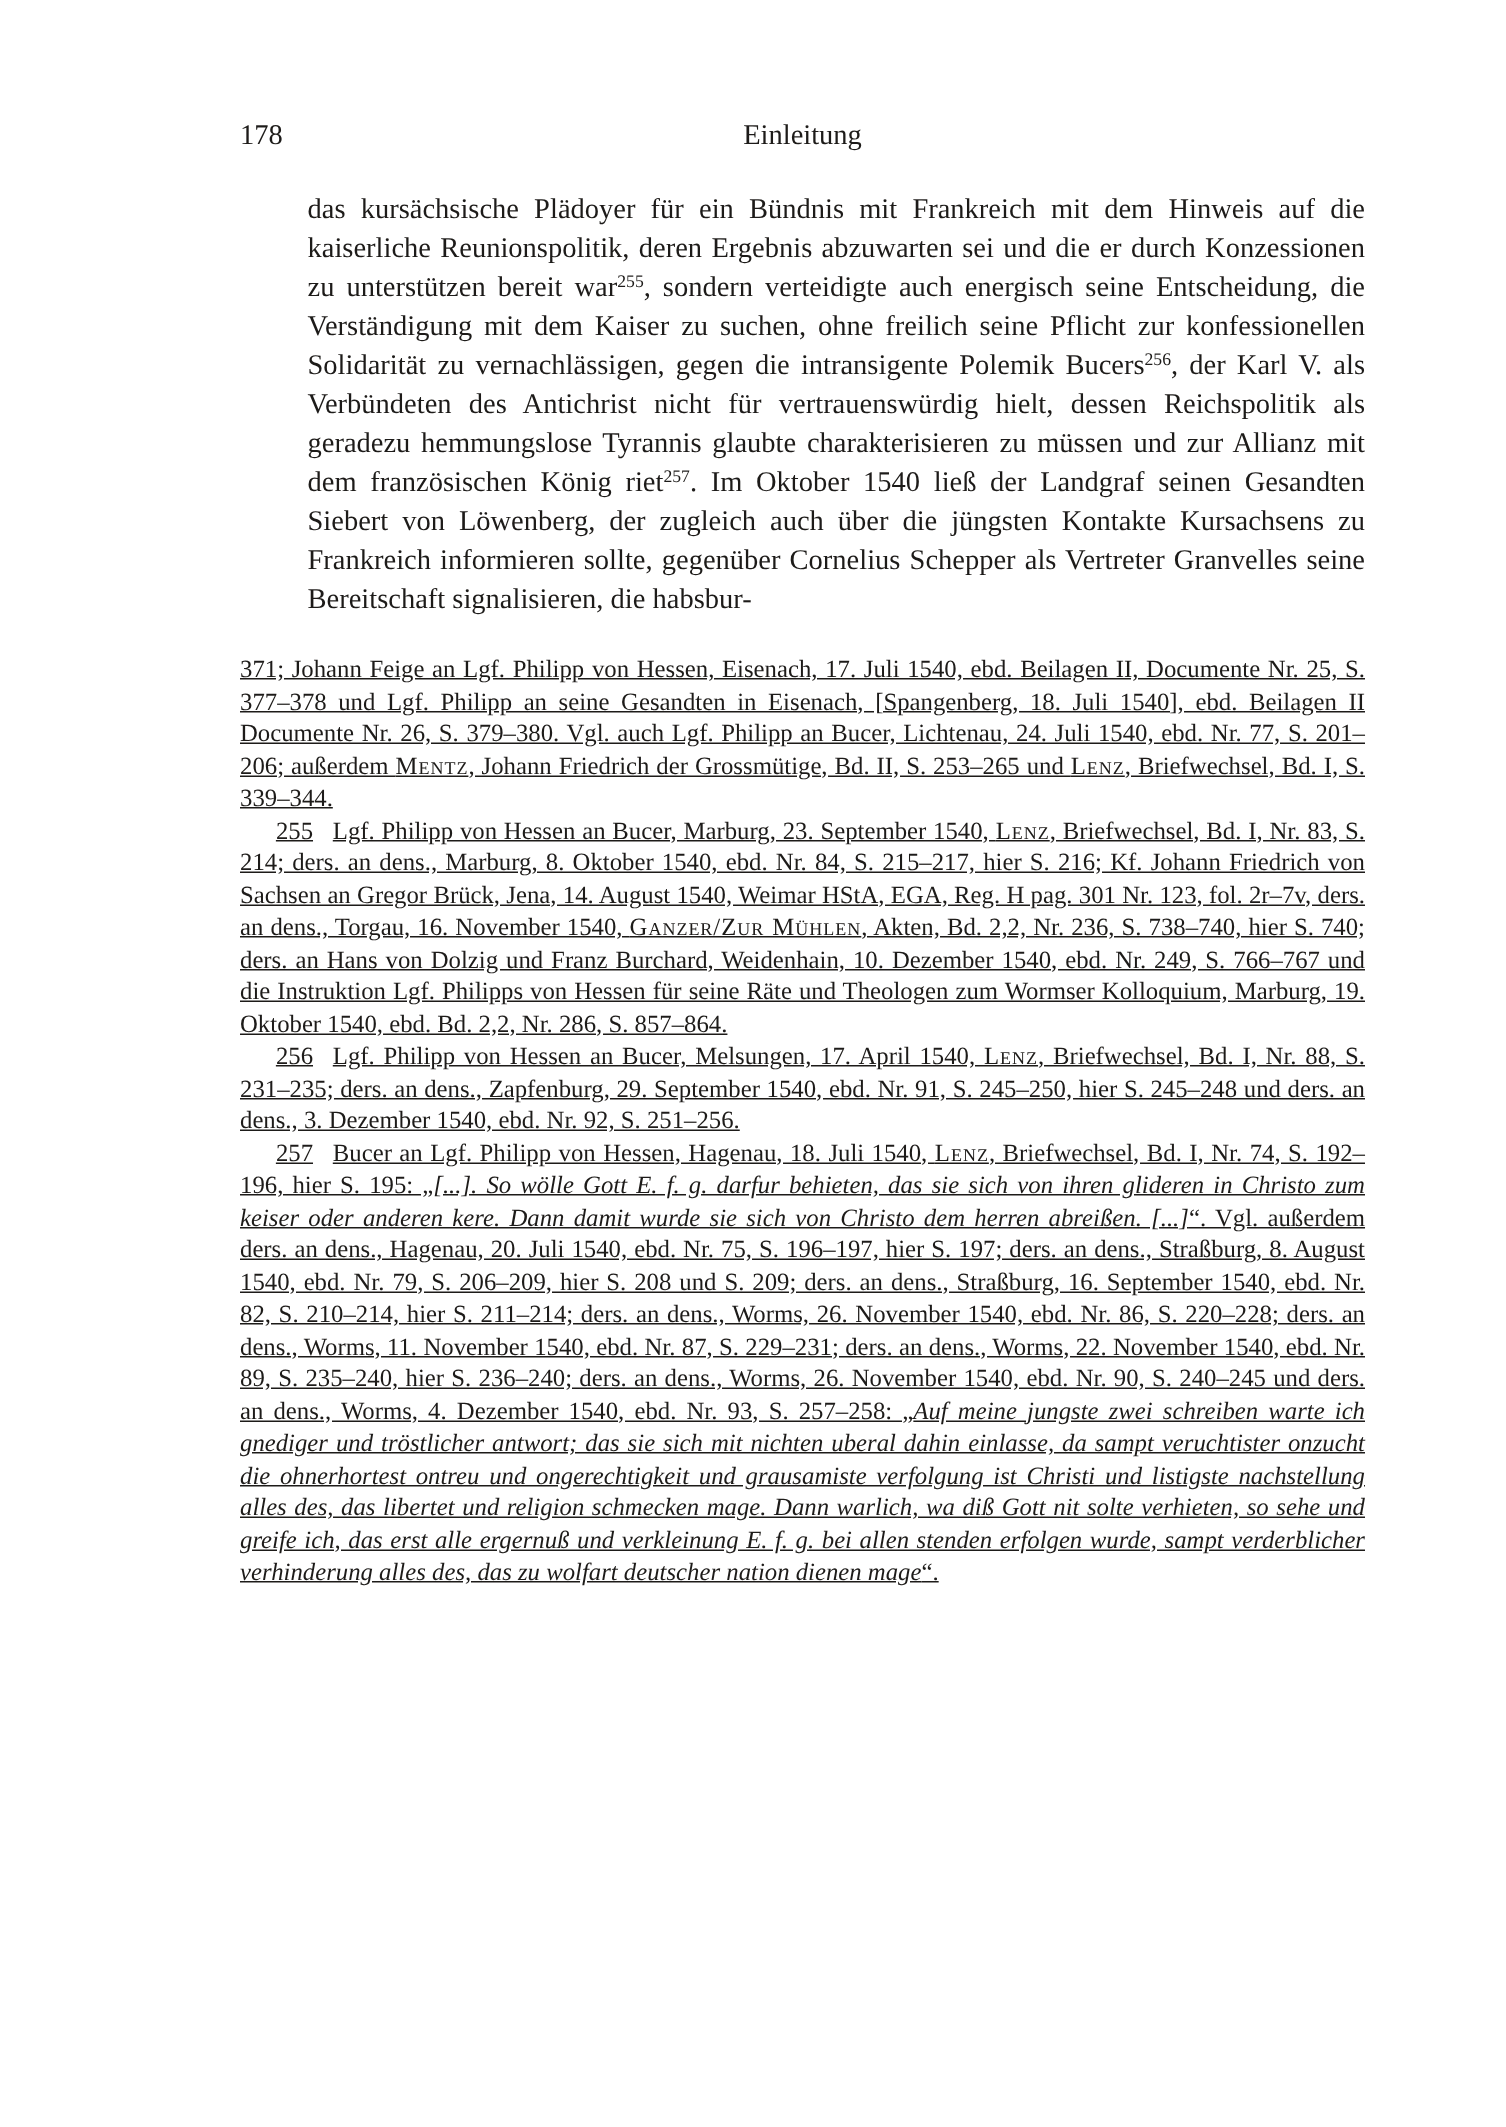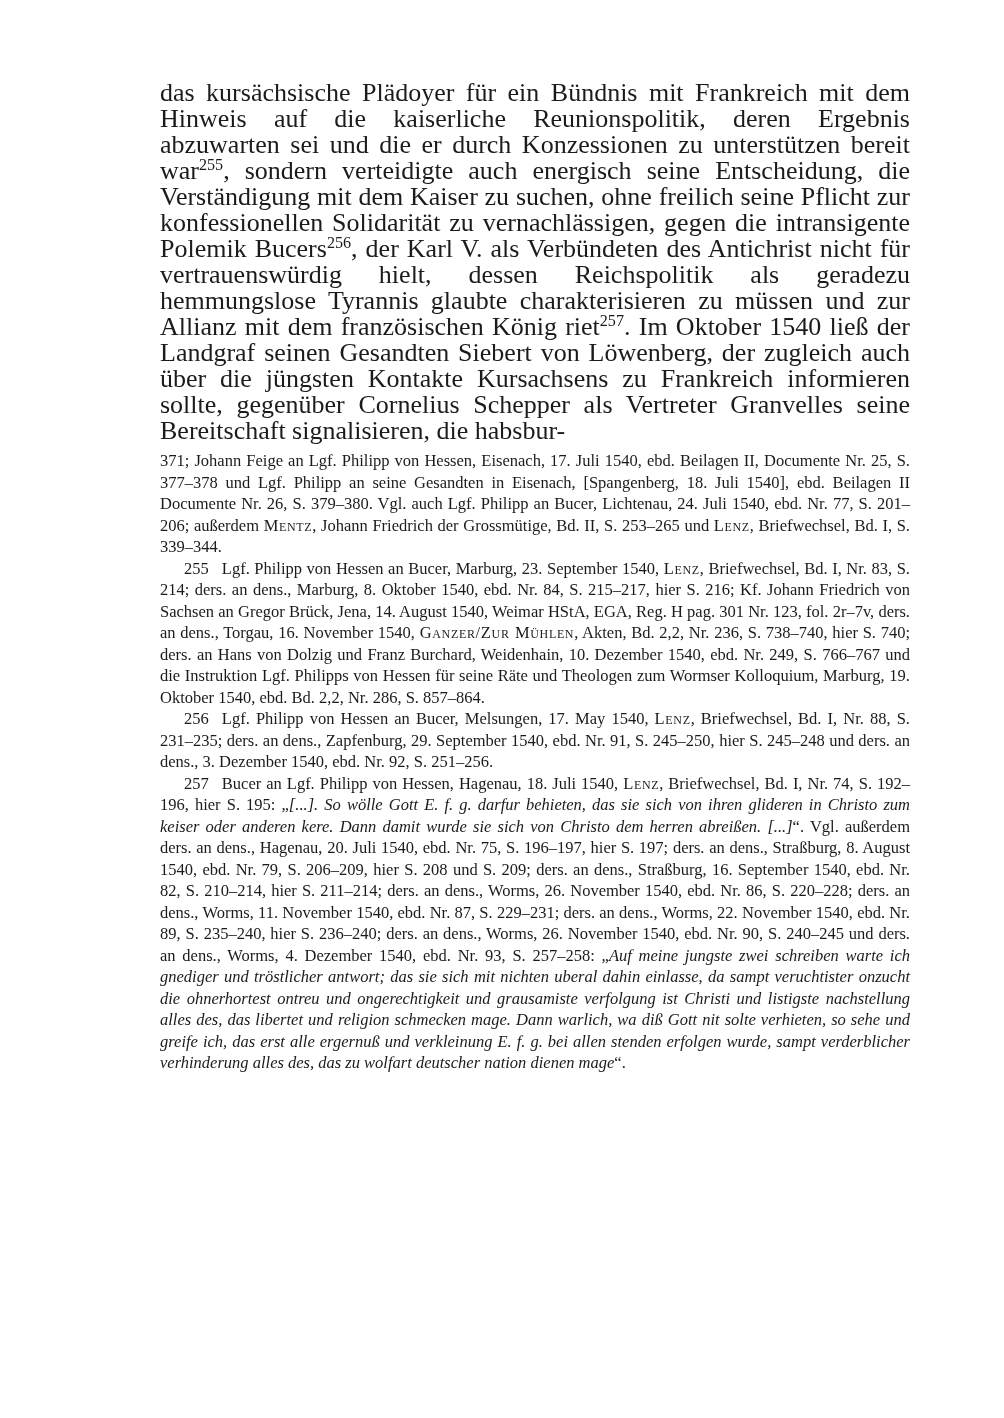--- a/index.html
+++ b/index.html
@@ -23,56 +23,62 @@
   .page-number {
     position: absolute;
     left: 0;
     top: 0;
   }
   .running-title {
     display: block;
     text-align: center;
   }
   .body-text {
-    font-size: 26px;
+    font-size: 19px;
     line-height: 26px;
     text-align: justify;
+    margin-left: 45px;
   }
   sup.fnref {
     font-size: 0.62em;
     line-height: 0;
     position: relative;
     top: -0.55em;
     vertical-align: baseline;
   }
   .footnotes {
-    margin-top: 6px;
+    margin-top: 22px;
     font-size: 16.5px;
     line-height: 21.5px;
     text-align: justify;
+    text-decoration: underline;
   }
   .footnote { text-indent: 1.45em; }
   .footnote.continuation { text-indent: 0; }
   .fn-label { margin-right: 0.8em; }
   .sc { font-variant: small-caps; letter-spacing: 0.04em; }
   .it { font-style: italic; }
 </style>
 </head>
 <body>
 
 <div class="page">
 
+  <div class="running-header">
+    <span class="page-number">178</span>
+    <span class="running-title">Einleitung</span>
+  </div>
 
   <p class="body-text"><span>das kursächsische Plädoyer für ein Bündnis mit Frankreich mit dem Hinweis auf die kaiserliche Reunionspolitik, deren Ergebnis abzuwarten sei und die er durch Konzessionen zu unterstützen bereit war</span><sup class="fnref">255</sup><span>, sondern verteidigte auch energisch seine Entscheidung, die Verständigung mit dem Kaiser zu suchen, ohne freilich seine Pflicht zur konfessionellen Solidarität zu vernachlässigen, gegen die intransigente Polemik Bucers</span><sup class="fnref">256</sup><span>, der Karl V. als Verbündeten des Antichrist nicht für vertrauenswürdig hielt, dessen Reichspolitik als geradezu hemmungslose Tyrannis glaubte charakterisieren zu müssen und zur Allianz mit dem französischen König riet</span><sup class="fnref">257</sup><span>. Im Oktober 1540 ließ der Landgraf seinen Gesandten Siebert von Löwenberg, der zugleich auch über die jüngsten Kontakte Kursachsens zu Frankreich informieren sollte, gegenüber Cornelius Schepper als Vertreter Granvelles seine Bereitschaft signalisieren, die habsbur-</span></p>
 
   <div class="footnotes">
 
     <p class="footnote continuation"><span>371; Johann Feige an Lgf. Philipp von Hessen, Eisenach, 17. Juli 1540, ebd. Beilagen II, Documente Nr. 25, S. 377–378 und Lgf. Philipp an seine Gesandten in Eisenach, [Spangenberg, 18. Juli 1540], ebd. Beilagen II Documente Nr. 26, S. 379–380. Vgl. auch Lgf. Philipp an Bucer, Lichtenau, 24. Juli 1540, ebd. Nr. 77, S. 201–206; außerdem </span><span class="sc">Mentz</span><span>, Johann Friedrich der Grossmütige, Bd. II, S. 253–265 und </span><span class="sc">Lenz</span><span>, Briefwechsel, Bd. I, S. 339–344.</span></p>
 
     <p class="footnote"><span class="fn-label">255</span><span>Lgf. Philipp von Hessen an Bucer, Marburg, 23. September 1540, </span><span class="sc">Lenz</span><span>, Briefwechsel, Bd. I, Nr. 83, S. 214; ders. an dens., Marburg, 8. Oktober 1540, ebd. Nr. 84, S. 215–217, hier S. 216; Kf. Johann Friedrich von Sachsen an Gregor Brück, Jena, 14. August 1540, Weimar HStA, EGA, Reg. H pag. 301 Nr. 123, fol. 2r–7v, ders. an dens., Torgau, 16. November 1540, </span><span class="sc">Ganzer/Zur Mühlen</span><span>, Akten, Bd. 2,2, Nr. 236, S. 738–740, hier S. 740; ders. an Hans von Dolzig und Franz Burchard, Weidenhain, 10. Dezember 1540, ebd. Nr. 249, S. 766–767 und die Instruktion Lgf. Philipps von Hessen für seine Räte und Theologen zum Wormser Kolloquium, Marburg, 19. Oktober 1540, ebd. Bd. 2,2, Nr. 286, S. 857–864.</span></p>
 
-    <p class="footnote"><span class="fn-label">256</span><span>Lgf. Philipp von Hessen an Bucer, Melsungen, 17. May 1540, </span><span class="sc">Lenz</span><span>, Briefwechsel, Bd. I, Nr. 88, S. 231–235; ders. an dens., Zapfenburg, 29. September 1540, ebd. Nr. 91, S. 245–250, hier S. 245–248 und ders. an dens., 3. Dezember 1540, ebd. Nr. 92, S. 251–256.</span></p>
+    <p class="footnote"><span class="fn-label">256</span><span>Lgf. Philipp von Hessen an Bucer, Melsungen, 17. April 1540, </span><span class="sc">Lenz</span><span>, Briefwechsel, Bd. I, Nr. 88, S. 231–235; ders. an dens., Zapfenburg, 29. September 1540, ebd. Nr. 91, S. 245–250, hier S. 245–248 und ders. an dens., 3. Dezember 1540, ebd. Nr. 92, S. 251–256.</span></p>
 
     <p class="footnote"><span class="fn-label">257</span><span>Bucer an Lgf. Philipp von Hessen, Hagenau, 18. Juli 1540, </span><span class="sc">Lenz</span><span>, Briefwechsel, Bd. I, Nr. 74, S. 192–196, hier S. 195: „</span><span class="it">[...]. So wölle Gott E. f. g. darfur behieten, das sie sich von ihren glideren in Christo zum keiser oder anderen kere. Dann damit wurde sie sich von Christo dem herren abreißen. [...]</span><span>“. Vgl. außerdem ders. an dens., Hagenau, 20. Juli 1540, ebd. Nr. 75, S. 196–197, hier S. 197; ders. an dens., Straßburg, 8. August 1540, ebd. Nr. 79, S. 206–209, hier S. 208 und S. 209; ders. an dens., Straßburg, 16. September 1540, ebd. Nr. 82, S. 210–214, hier S. 211–214; ders. an dens., Worms, 26. November 1540, ebd. Nr. 86, S. 220–228; ders. an dens., Worms, 11. November 1540, ebd. Nr. 87, S. 229–231; ders. an dens., Worms, 22. November 1540, ebd. Nr. 89, S. 235–240, hier S. 236–240; ders. an dens., Worms, 26. November 1540, ebd. Nr. 90, S. 240–245 und ders. an dens., Worms, 4. Dezember 1540, ebd. Nr. 93, S. 257–258: „</span><span class="it">Auf meine jungste zwei schreiben warte ich gnediger und tröstlicher antwort; das sie sich mit nichten uberal dahin einlasse, da sampt veruchtister onzucht die ohnerhortest ontreu und ongerechtigkeit und grausamiste verfolgung ist Christi und listigste nachstellung alles des, das libertet und religion schmecken mage. Dann warlich, wa diß Gott nit solte verhieten, so sehe und greife ich, das erst alle ergernuß und verkleinung E. f. g. bei allen stenden erfolgen wurde, sampt verderblicher verhinderung alles des, das zu wolfart deutscher nation dienen mage</span><span>“.</span></p>
 
   </div>
 
 </div>
 
 </body></html>

